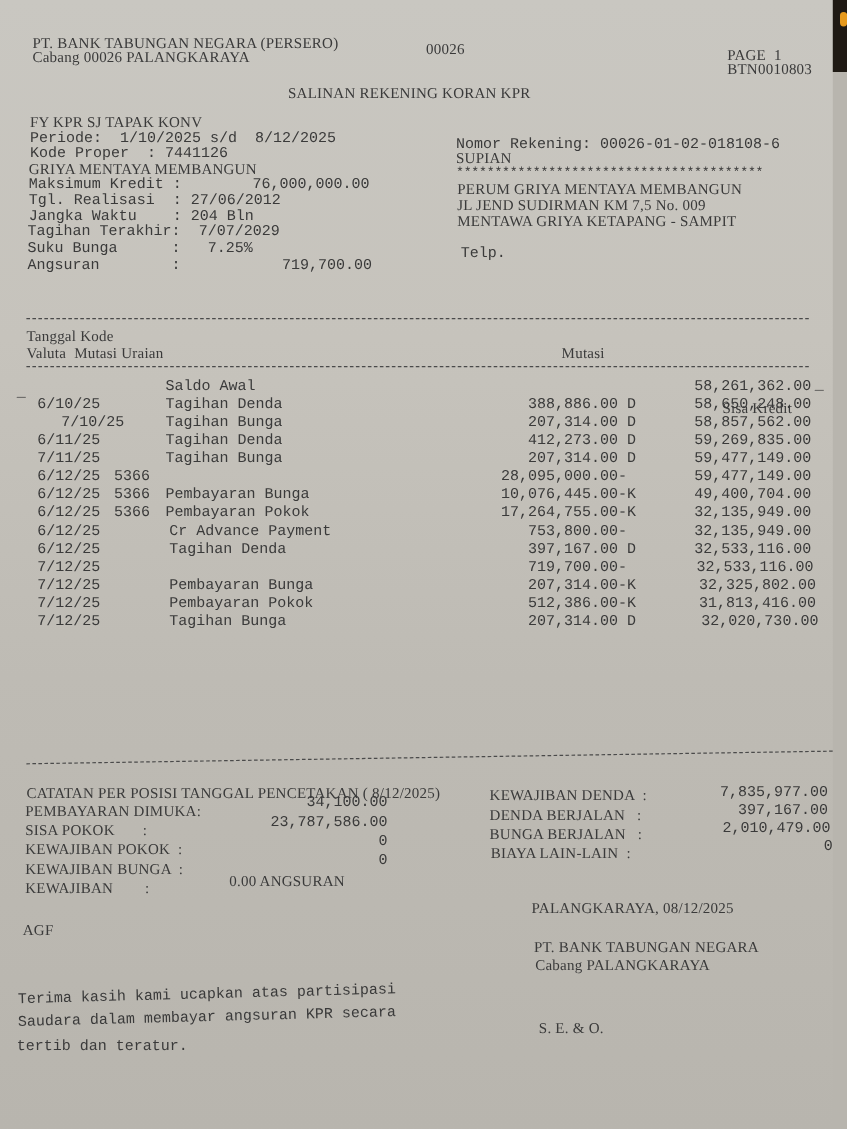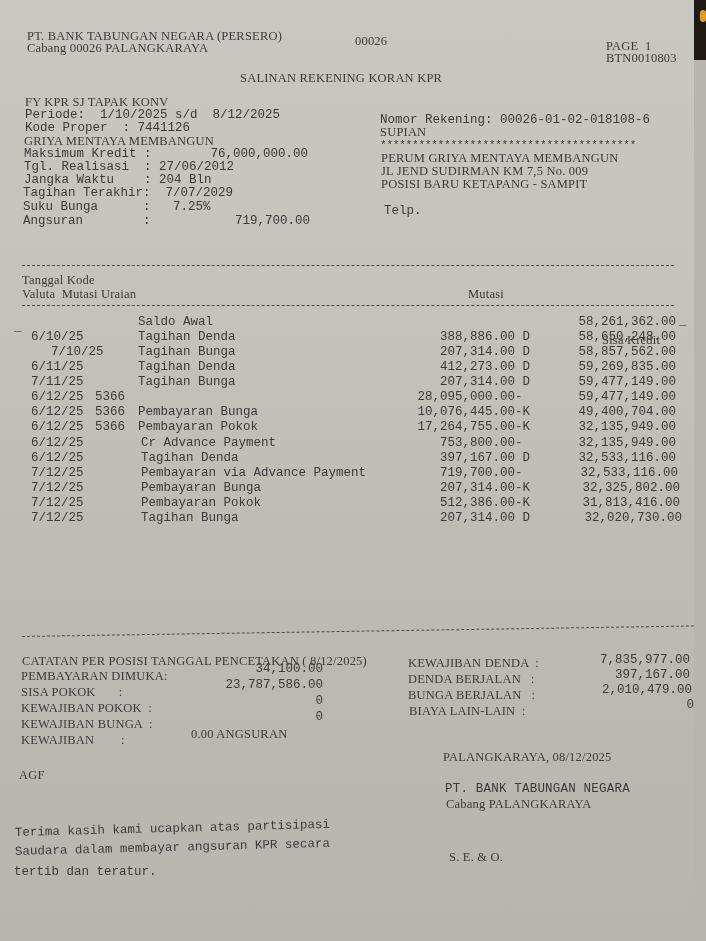--- a/index.html
+++ b/index.html
@@ -56,21 +56,21 @@
 <div class="t" style="left:23px;top:186px;">Tagihan Terakhir:  7/07/2029</div>
 <div class="t" style="left:23px;top:200px;">Suku Bunga      :   7.25%</div>
 <div class="t" style="left:23px;top:214px;">Angsuran        :</div>
 <div class="t r" style="left:200px;top:214px;width:110px;">719,700.00</div>
 
 <div class="t" style="left:380px;top:113px;">Nomor Rekening: 00026-01-02-018108-6</div>
 <div class="t serif" style="left:380px;top:125px;">SUPIAN</div>
 <div class="t" style="left:380px;top:138px;font-size:11px;letter-spacing:-0.2px;">****************************************</div>
 <div class="t serif" style="left:381px;top:151px;">PERUM GRIYA MENTAYA MEMBANGUN</div>
 <div class="t serif" style="left:381px;top:164px;text-align:center;">JL JEND SUDIRMAN KM 7,5 No. 009</div>
-<div class="t serif" style="left:381px;top:177px;">POSISI BARU KETAPANG - SAMPIT</div>
+<div class="t serif" style="left:381px;top:177px;">MENTAWA GRIYA KETAPANG - SAMPIT</div>
 <div class="t" style="left:384px;top:204px;">Telp.</div>
 
 <div class="dash" style="left:22px;top:265px;width:652px;"></div>
 <div class="t serif" style="left:22px;top:273px;">Tanggal Kode</div>
 <div class="t serif" style="left:22px;top:287px;">Valuta  Mutasi Uraian</div>
 <div class="t serif" style="left:468px;top:287px;">Mutasi</div>
 <div class="t serif" style="left:602px;top:287px;margin-top:46px;">Sisa Kredit</div>
 <div class="dash" style="left:22px;top:305px;width:652px;"></div>
 <div class="t" style="left:14px;top:320px;">_</div>
 <div class="t" style="left:679px;top:314px;">_</div>
@@ -141,21 +141,20 @@
   <div class="row" style="top:451px;">
     <span class="c" style="left:31px;">6/12/25</span>
     <span class="c" style="left:95px;"></span>
     <span class="c" style="left:141px;">Tagihan Denda</span>
     <span class="c r" style="left:400px;width:130px;">397,167.00 D</span>
     <span class="c r" style="left:560px;width:116px;">32,533,116.00</span>
   </div>
   <div class="row" style="top:466px;">
     <span class="c" style="left:31px;">7/12/25</span>
     <span class="c" style="left:95px;"></span>
-    <span class="c" style="left:141px;">Pembayaran via Advance Payment</span>
     <span class="c r" style="left:400px;width:130px;">719,700.00- </span>
     <span class="c r" style="left:562px;width:116px;">32,533,116.00</span>
   </div>
   <div class="row" style="top:481px;">
     <span class="c" style="left:31px;">7/12/25</span>
     <span class="c" style="left:95px;"></span>
     <span class="c" style="left:141px;">Pembayaran Bunga</span>
     <span class="c r" style="left:400px;width:130px;">207,314.00-K</span>
     <span class="c r" style="left:564px;width:116px;">32,325,802.00</span>
   </div>
@@ -193,18 +192,18 @@
 <div class="t r" style="left:570px;top:653px;width:120px;">7,835,977.00</div>
 <div class="t serif" style="left:408px;top:672px;">DENDA BERJALAN   :</div>
 <div class="t r" style="left:570px;top:668px;width:120px;">397,167.00</div>
 <div class="t serif" style="left:408px;top:688px;">BUNGA BERJALAN   :</div>
 <div class="t r" style="left:572px;top:683px;width:120px;">2,010,479.00</div>
 <div class="t serif" style="left:409px;top:704px;">BIAYA LAIN-LAIN  :</div>
 <div class="t r" style="left:572px;top:698px;width:122px;">0</div>
 
 <div class="t serif" style="left:443px;top:750px;">PALANGKARAYA, 08/12/2025</div>
 <div class="t serif" style="left:19px;top:768px;">AGF</div>
-<div class="t serif" style="left:445px;top:782px;font-family:Liberation Mono, monospace;">PT. BANK TABUNGAN NEGARA</div>
+<div class="t serif" style="left:445px;top:782px;">PT. BANK TABUNGAN NEGARA</div>
 <div class="t serif" style="left:446px;top:797px;">Cabang PALANGKARAYA</div>
 <div class="t" style="left:15px;top:826px;transform:rotate(-1.5deg);transform-origin:left;">Terima kasih kami ucapkan atas partisipasi</div>
 <div class="t" style="left:15px;top:845px;transform:rotate(-1.5deg);transform-origin:left;">Saudara dalam membayar angsuran KPR secara</div>
 <div class="t" style="left:14px;top:865px;">tertib dan teratur.</div>
 <div class="t serif" style="left:449px;top:850px;">S. E. &amp; O.</div>
 
 </body></html>

